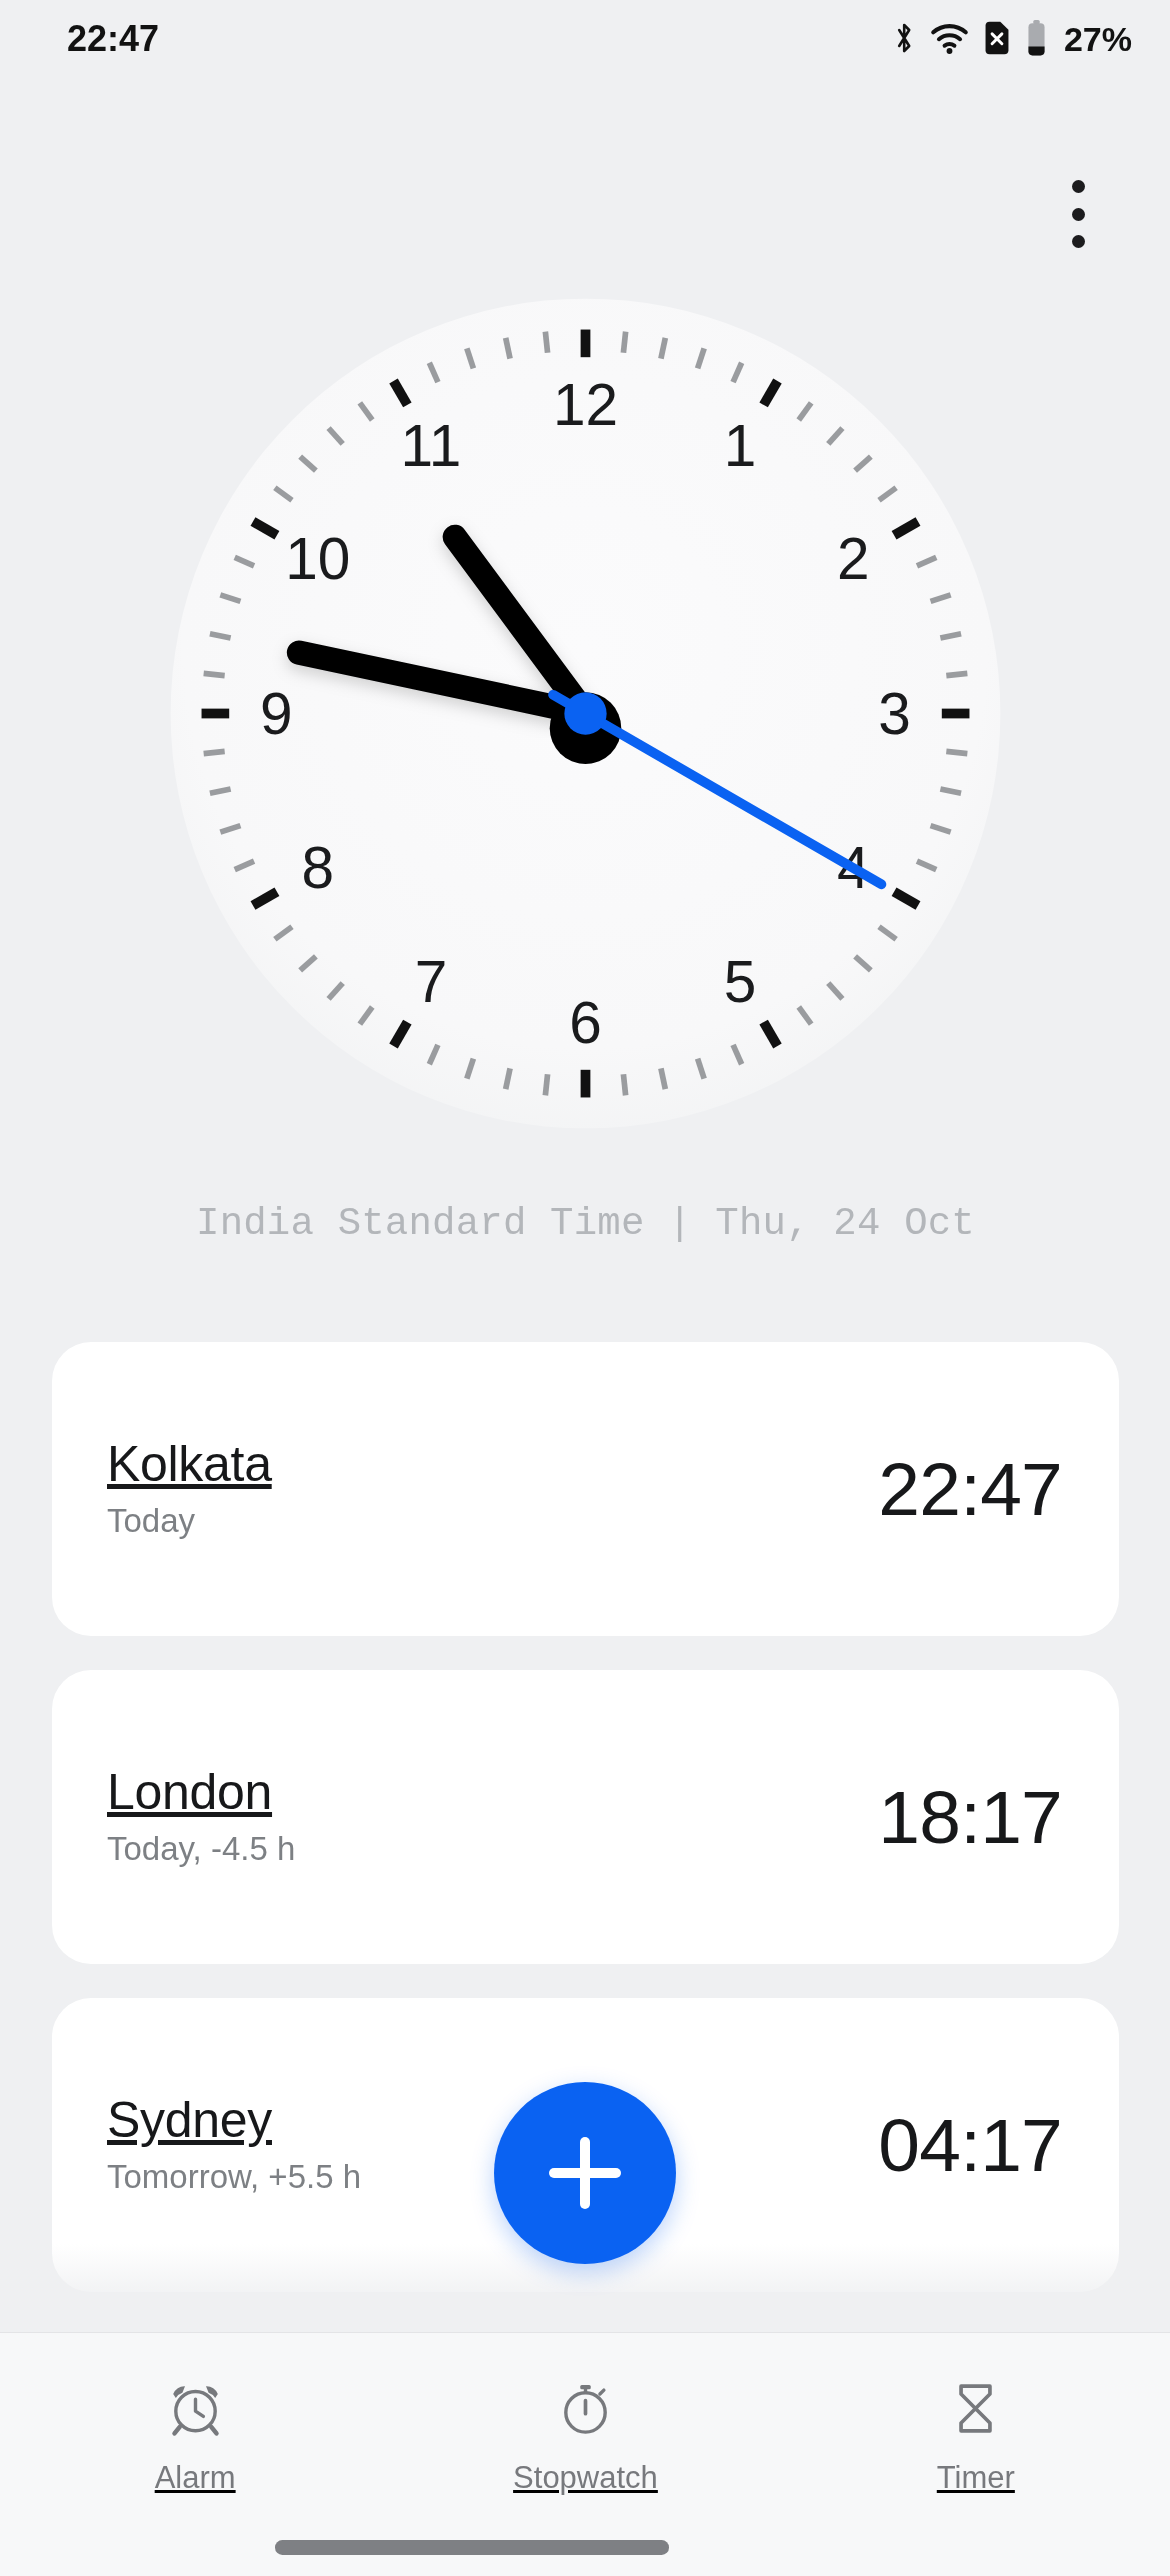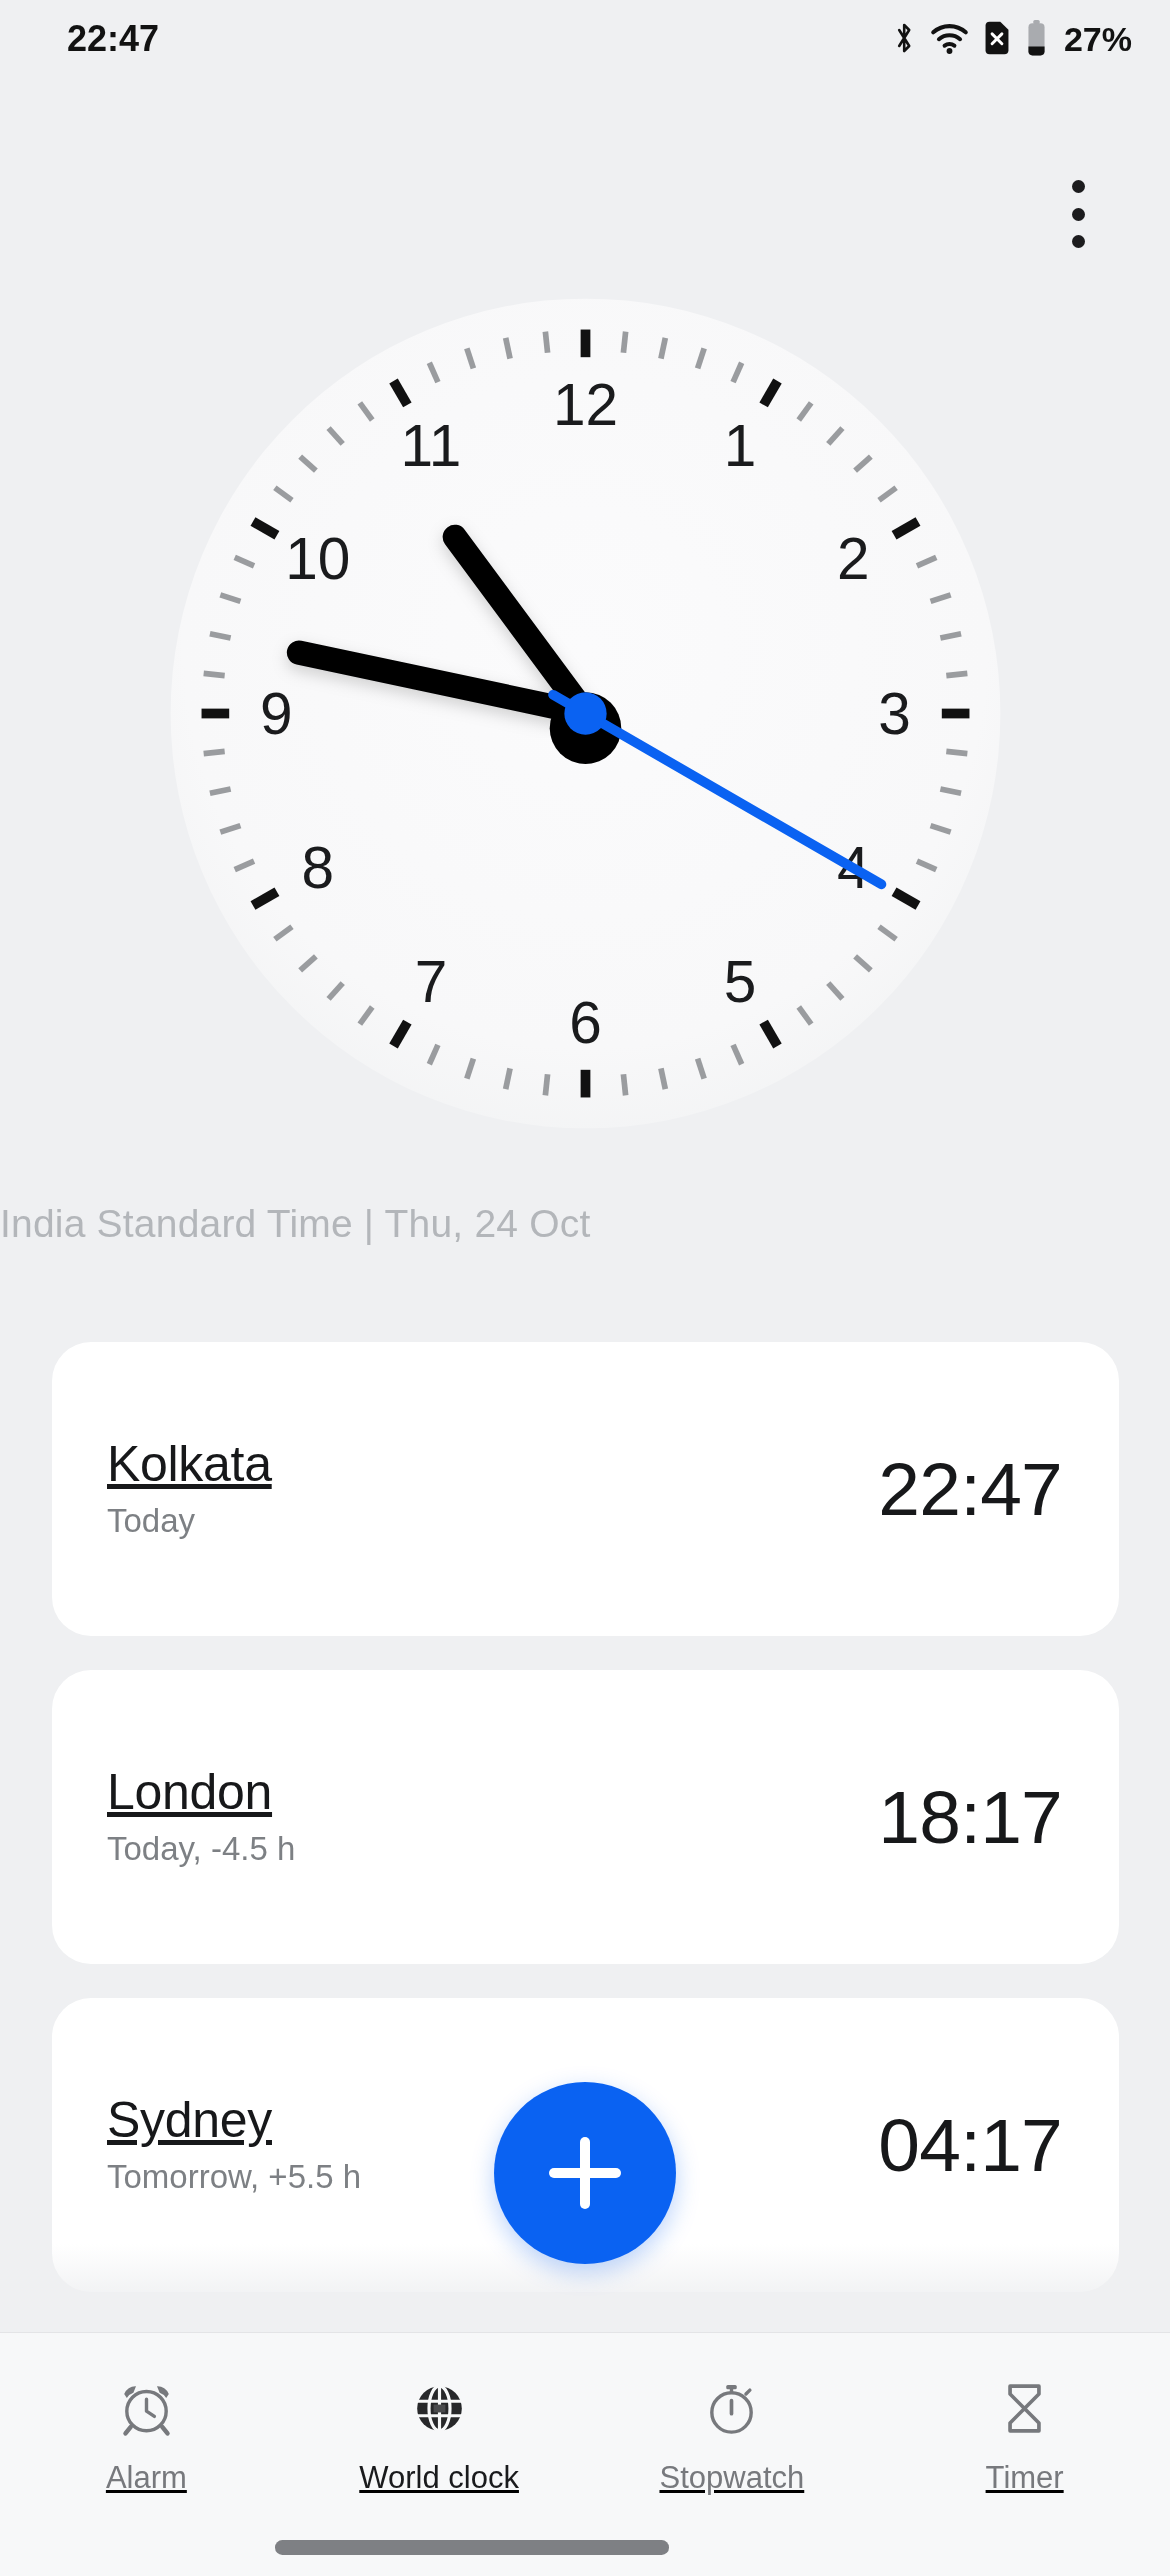--- a/index.html
+++ b/index.html
@@ -77,24 +77,25 @@
     height: 833px;
   }
   .clock-svg { display: block; width: 833px; height: 833px; }
 
   
   .tz-caption {
     position: absolute;
     top: 1202px;
     left: 0;
     width: 1171px;
-    text-align: left;
+    text-align: center;
     font-size: 39px;
     color: #b3b6ba;
     letter-spacing: 0.2px;
+    font-family: Liberation Mono, monospace;
   }
 
   
   .city-list {
     position: absolute;
     top: 1342px;
     left: 0;
     width: 1171px;
   }
   .city-card {
@@ -416,35 +417,20 @@
           <path d="M24 17 v9 l6 4" fill="none" stroke="#77797d" stroke-width="2.6" stroke-linecap="round" stroke-linejoin="round"></path>
           <path d="M7 13 a9 9 0 0 1 9-6 l-2 5 a9 9 0 0 0 -5 4 Z" fill="#77797d"></path>
           <path d="M41 13 a9 9 0 0 0 -9-6 l2 5 a9 9 0 0 1 5 4 Z" fill="#77797d"></path>
           <path d="M12 38 l-4 5" stroke="#77797d" stroke-width="3.4" stroke-linecap="round"></path>
           <path d="M36 38 l4 5" stroke="#77797d" stroke-width="3.4" stroke-linecap="round"></path>
         </svg>
       </span>
       <span class="nav-label">Alarm</span>
     </div>
 
-    <div class="nav-item active">
-      <span class="nav-icon">
-        <svg width="63" height="63" viewBox="0 0 48 48">
-          <circle cx="24" cy="24" r="17" fill="#27282a"></circle>
-          <g stroke="#f7f8f9" stroke-width="2.4" fill="none">
-            <line x1="7" y1="18.5" x2="41" y2="18.5"></line>
-            <line x1="7" y1="29.5" x2="41" y2="29.5"></line>
-            <line x1="24" y1="7" x2="24" y2="41"></line>
-            <ellipse cx="24" cy="24" rx="8" ry="17"></ellipse>
-          </g>
-          <rect x="19.5" y="21" width="9" height="6" fill="#4a4b4d"></rect>
-        </svg>
-      </span>
-      <span class="nav-label">World clock</span>
-    </div>
 
     <div class="nav-item">
       <span class="nav-icon">
         <svg width="63" height="63" viewBox="0 0 48 48">
           <circle cx="24" cy="27" r="15" fill="none" stroke="#77797d" stroke-width="2.6"></circle>
           <line x1="24" y1="18" x2="24" y2="28" stroke="#77797d" stroke-width="2.8" stroke-linecap="round"></line>
           <rect x="20" y="6" width="8" height="3.4" rx="1.2" fill="#77797d"></rect>
           <line x1="24" y1="9" x2="24" y2="12" stroke="#77797d" stroke-width="2.6"></line>
           <line x1="35" y1="13" x2="38" y2="10" stroke="#77797d" stroke-width="2.6" stroke-linecap="round"></line>
         </svg>

